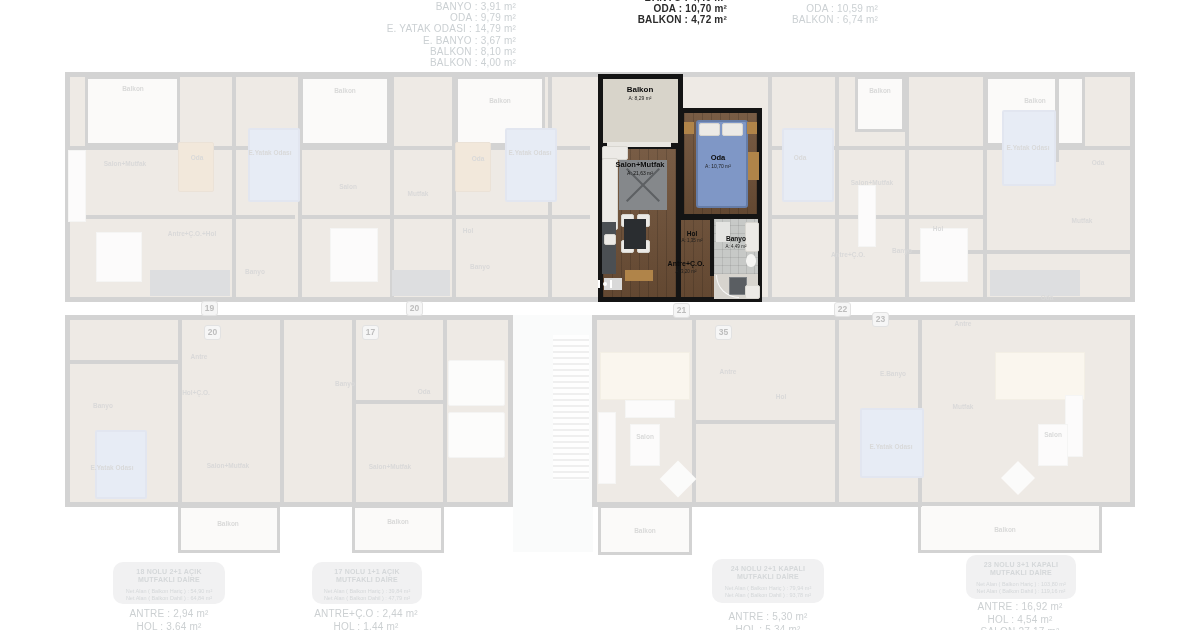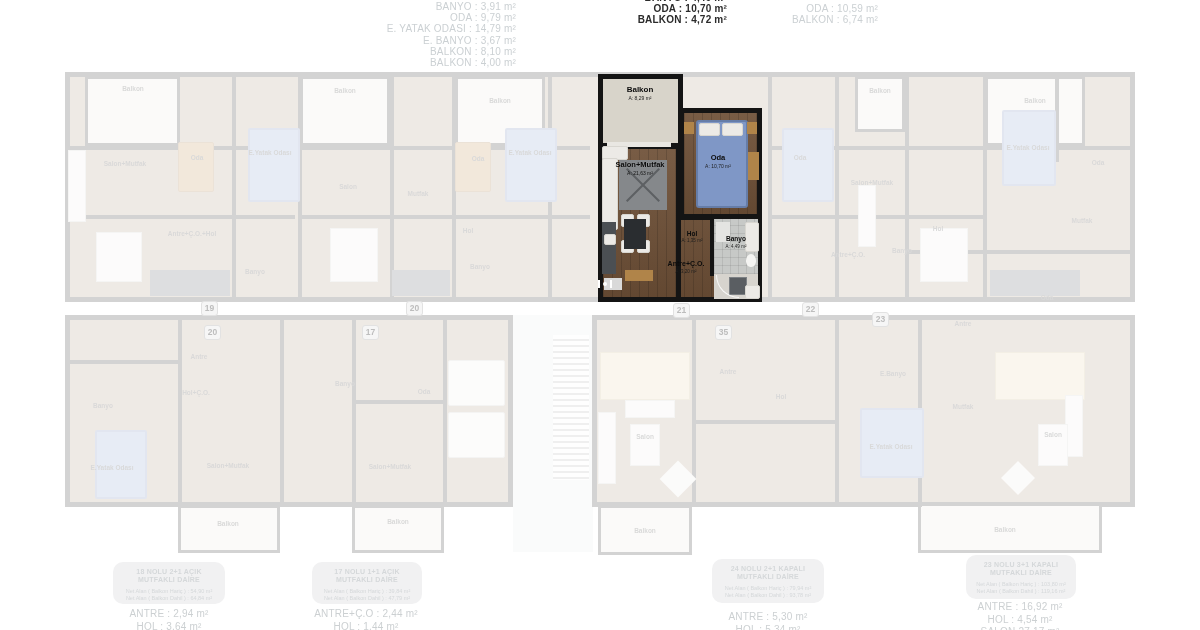--- a/index.html
+++ b/index.html
@@ -247,21 +247,21 @@
         <b></b>
         <i></i>
       </div>
   </div>
 
   <div class="badge" style="left:201px;top:301px">19</div>
   <div class="badge" style="left:406px;top:301px">20</div>
   <div class="badge" style="left:204px;top:325px">20</div>
   <div class="badge" style="left:362px;top:325px">17</div>
   <div class="badge" style="left:673px;top:303px">21</div>
-  <div class="badge" style="left:802px;top:302px">22</div>
+  <div class="badge" style="left:834px;top:302px">22</div>
   <div class="badge" style="left:715px;top:325px">35</div>
   <div class="badge" style="left:872px;top:312px">23</div>
 
   <div class="mcol faded" style="right:684px;top:1px">
     <div>BANYO : 3,91 m²</div>
     <div>ODA : 9,79 m²</div>
     <div>E. YATAK ODASI : 14,79 m²</div>
     <div>E. BANYO : 3,67 m²</div>
     <div>BALKON : 8,10 m²</div>
     <div>BALKON : 4,00 m²</div>

